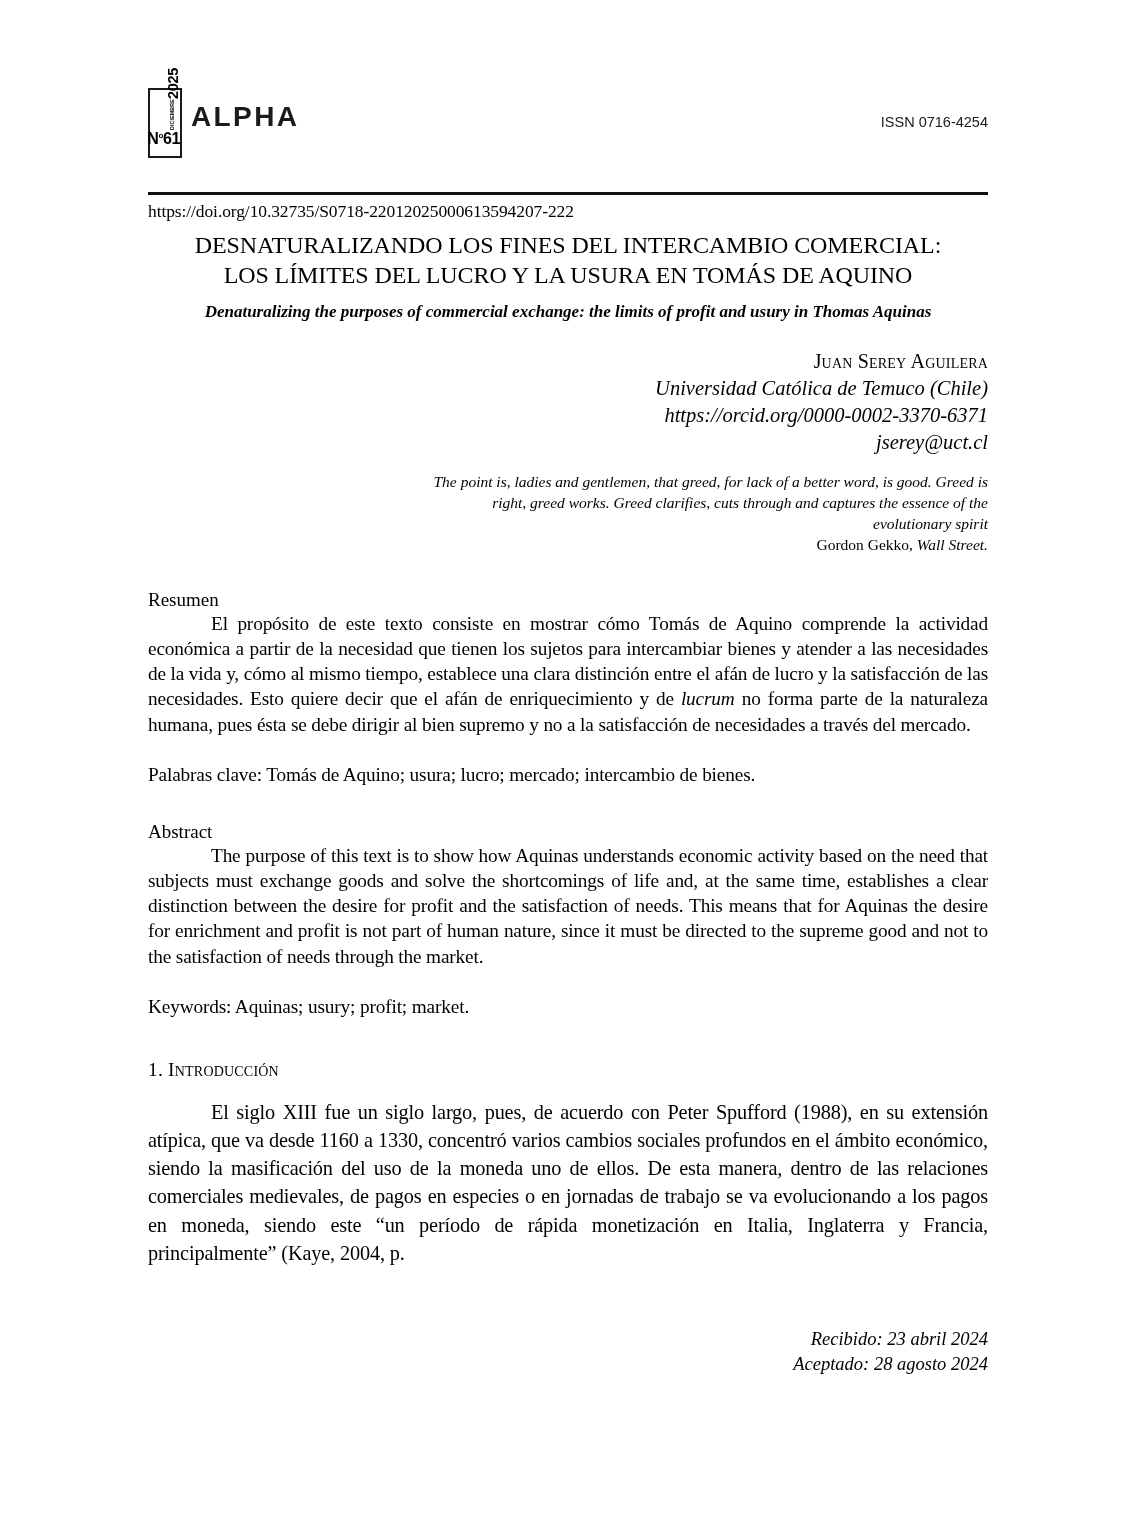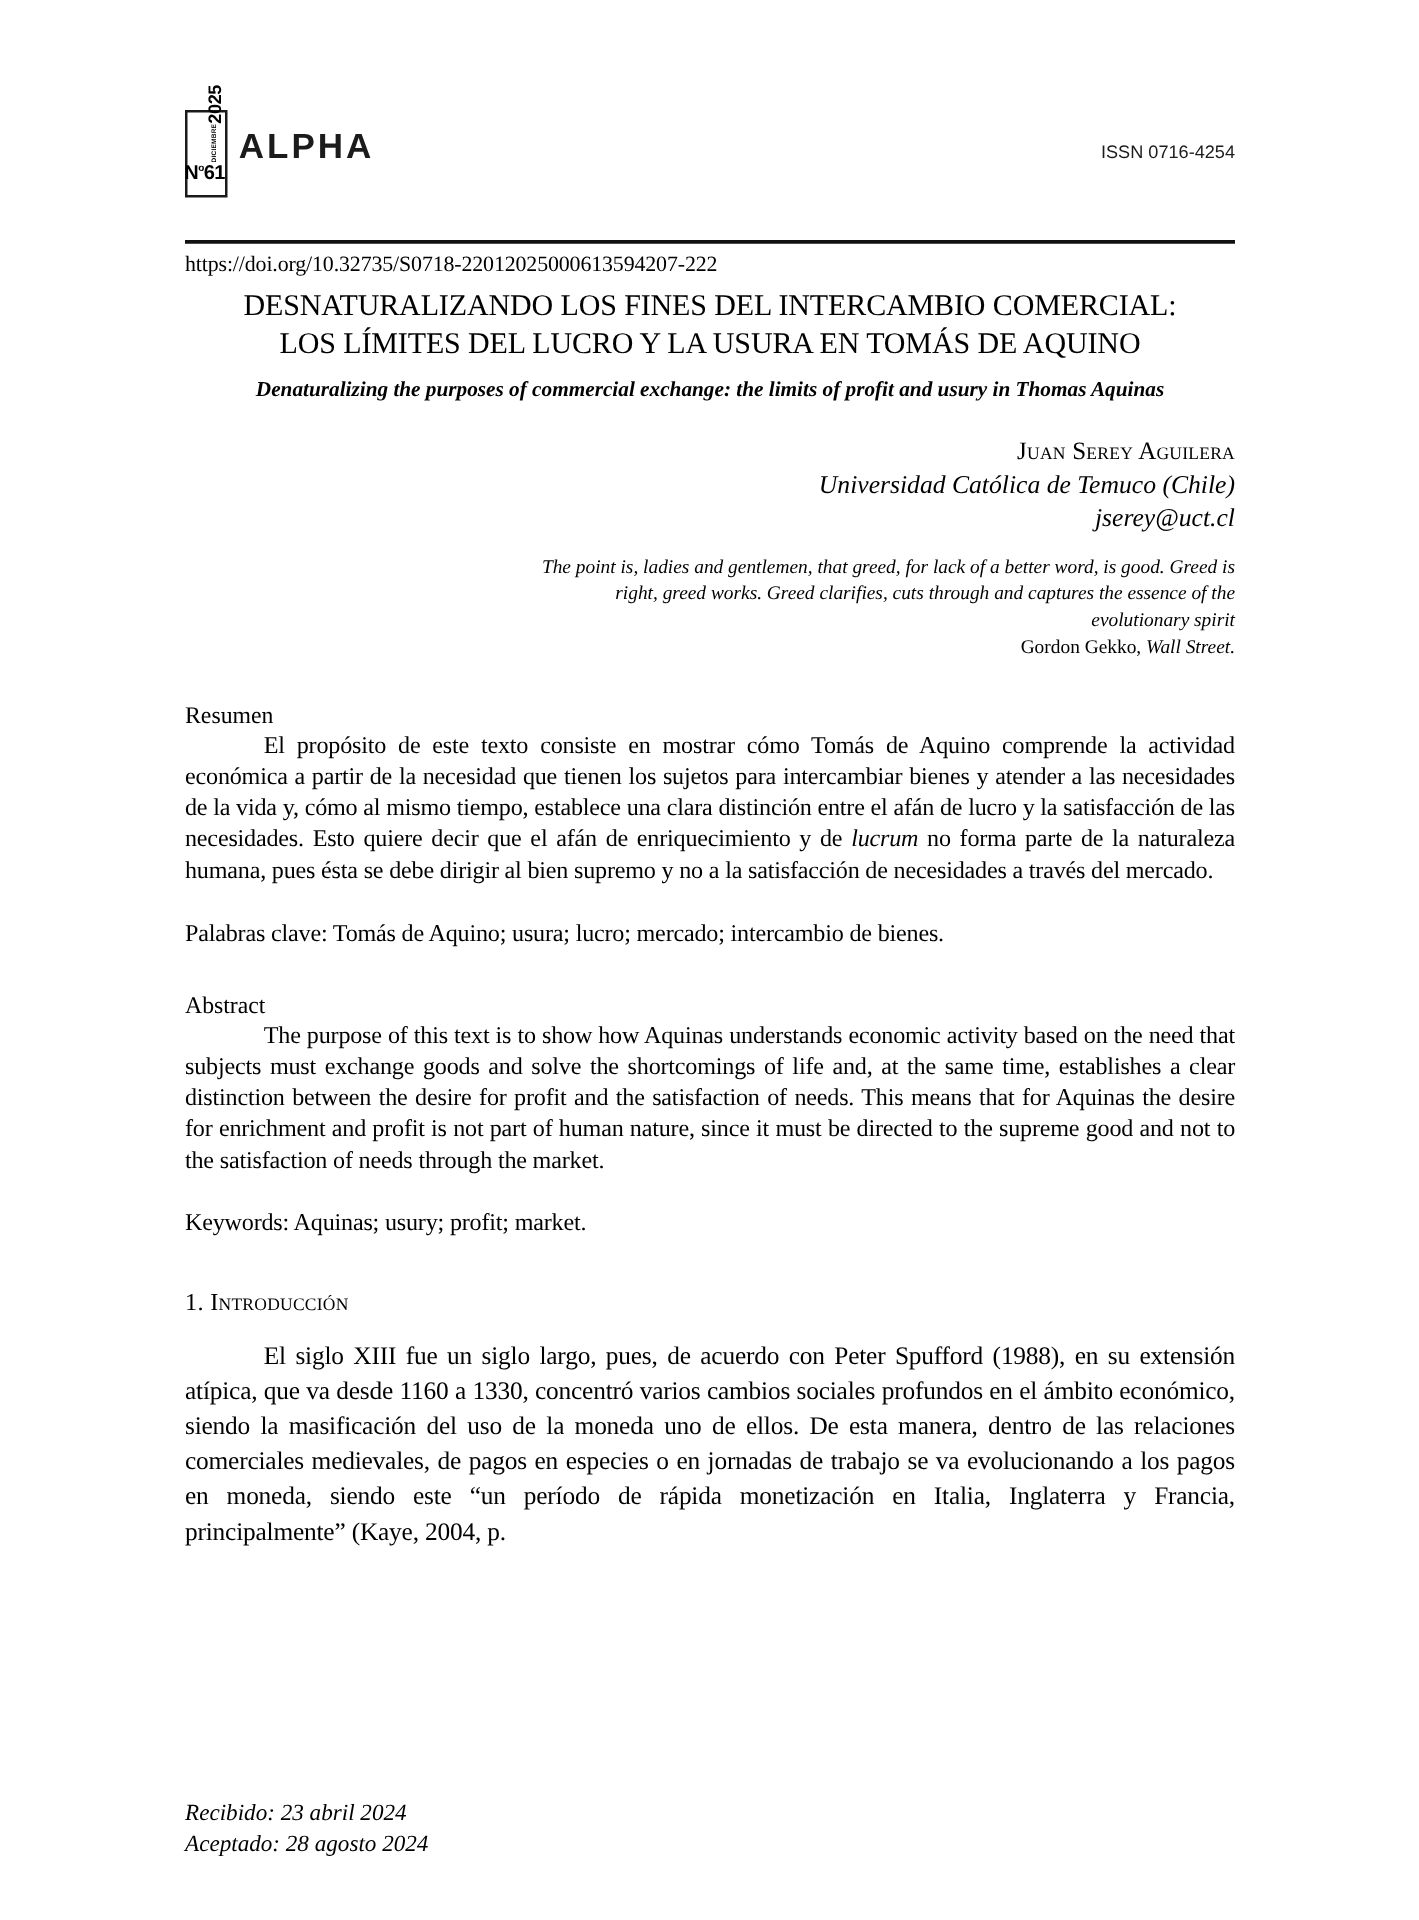--- a/index.html
+++ b/index.html
@@ -210,25 +210,26 @@
     text-align: justify;
     margin: 17px 0 0 0;
     text-indent: 63px;
     letter-spacing: -0.15px;
   }
 
   
   .footer {
     position: absolute;
     left: 148px;
-    top: 1439px;
+    top: 1327px;
     width: 840px;
     font-style: italic;
     font-size: 18.5px;
     line-height: 1.37;
+    text-align: right;
   }
 </style>
 </head>
 <body>
 
 <div class="page">
   <div class="content">
 
     <div class="masthead">
       <div class="masthead-inner">
@@ -252,20 +253,21 @@
       <span>https://doi.org/10.32735/S0718-22012025000613594</span>
       <span>207-222</span>
     </div>
 
     <h1 class="title">DESNATURALIZANDO LOS FINES DEL INTERCAMBIO COMERCIAL: LOS LÍMITES DEL LUCRO Y LA USURA EN TOMÁS DE AQUINO</h1>
     <h2 class="subtitle">Denaturalizing the purposes of commercial exchange: the limits of profit and usury in Thomas Aquinas</h2>
 
     <div class="author-block">
       <div class="author-name">Juan Serey Aguilera</div>
       <div class="author-aff">Universidad Católica de Temuco (Chile)</div>
+      <div class="author-orcid">https://orcid.org/0000-0002-3370-6371</div>
       <div class="author-mail">jserey@uct.cl</div>
     </div>
 
     <div class="epigraph">
       <span>The point is, ladies and gentlemen, that greed, for lack of a better word, is good. Greed is right, greed works. Greed clarifies, cuts through and captures the essence of the evolutionary spirit</span><br>
       <span class="attrib"><span>Gordon Gekko, </span><em>Wall Street.</em></span>
     </div>
 
     <div class="section-label">Resumen</div>
     <p class="para"><span>El propósito de este texto consiste en mostrar cómo Tomás de Aquino comprende la actividad económica a partir de la necesidad que tienen los sujetos para intercambiar bienes y atender a las necesidades de la vida y, cómo al mismo tiempo, establece una clara distinción entre el afán de lucro y la satisfacción de las necesidades. Esto quiere decir que el afán de enriquecimiento y de </span><em>lucrum</em><span> no forma parte de la naturaleza humana, pues ésta se debe dirigir al bien supremo y no a la satisfacción de necesidades a través del mercado.</span></p>

